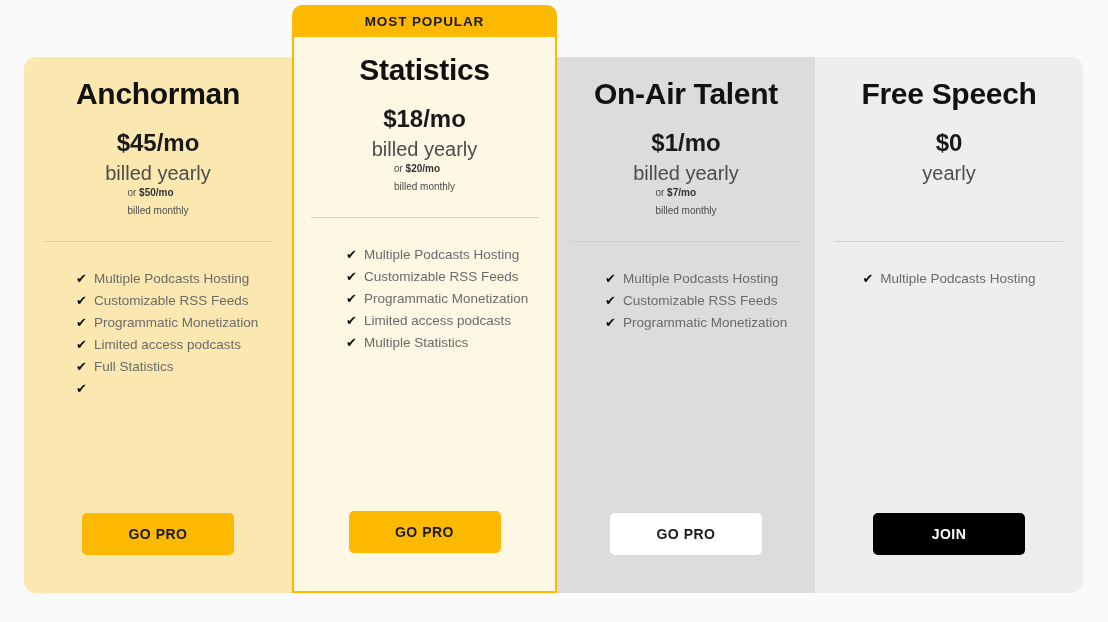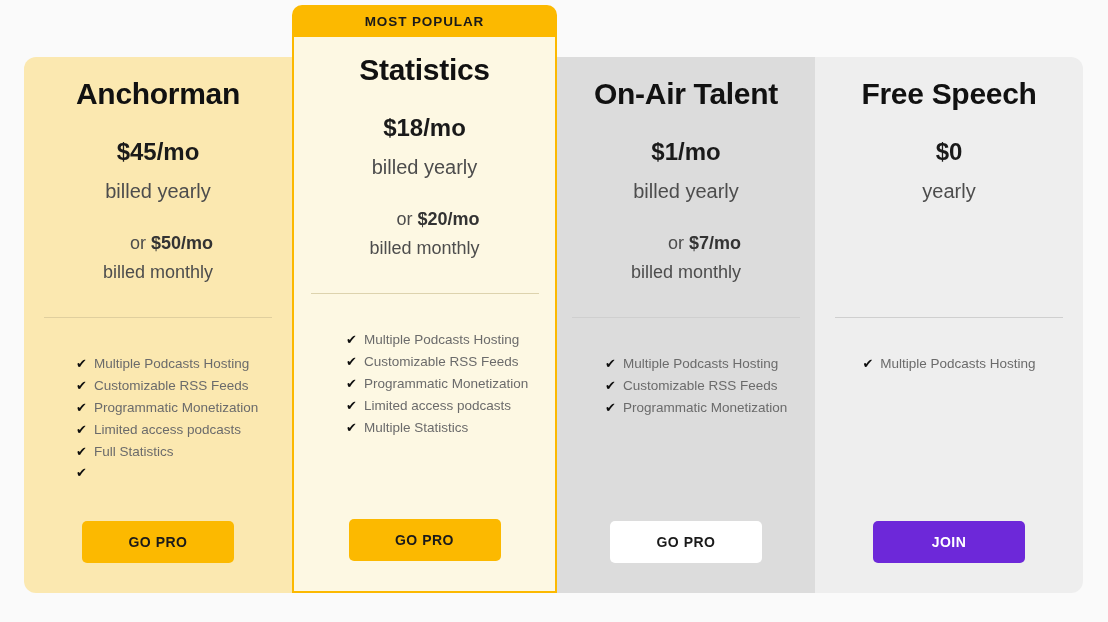--- a/index.html
+++ b/index.html
@@ -29,21 +29,20 @@
   }
 
   
   .card {
     position: relative;
     display: flex;
     flex-direction: column;
     align-items: center;
     height: 536px;
     padding: 22px 0 0 0;
-    gap: 9px;
   }
 
   .card-anchorman {
     width: 268px;
     background: #fbe8b0;
     border-radius: 12px 0 0 12px;
   }
 
   .card-broadcaster {
     width: 265px;
@@ -104,25 +103,24 @@
     margin-bottom: 4px;
   }
 
   .price-sub {
     font-size: 20px;
     color: #4d4d4d;
     line-height: 1.3;
   }
 
   .price-alt {
-    margin-top: 19px;
-    font-size: 18px;
+    font-size: 10px;
     color: #4d4d4d;
     line-height: 1.3;
-    text-align: right;
+    text-align: left;
   }
 
   .price-alt b { font-weight: bold; color: #333333; }
 
   .price-alt .alt-sub {
     display: block;
     margin-top: 5px;
   }
 
   
@@ -167,21 +165,21 @@
   .check-icon {
     color: #0d0d0d;
     font-size: 13px;
     margin-right: 7px;
     flex: none;
   }
 
   
   .cta-slot {
     margin-top: auto;
-    margin-bottom: 30px;
+    margin-bottom: 38px;
     display: flex;
     justify-content: center;
     width: 100%;
   }
 
   .cta-btn {
     width: 152px;
     height: 42px;
     border: none;
     border-radius: 5px;
@@ -190,21 +188,21 @@
     font-weight: bold;
     letter-spacing: 0.5px;
     cursor: pointer;
     display: flex;
     align-items: center;
     justify-content: center;
   }
 
   .cta-amber { background: #fcb900; color: #1a1a1a; }
   .cta-white { background: #ffffff; color: #1a1a1a; }
-  .cta-gray  { background: #6d28d9; color: #ffffff; text-align: center; }
+  .cta-gray  { background: #000000; color: #ffffff; text-align: center; }
 </style>
 </head>
 <body>
 
 <div class="pricing-wrap">
   <div class="cards-row">
 
     <div class="card card-anchorman">
       <div class="plan-name">Anchorman</div>
       <div class="price-main">$45/mo</div>

